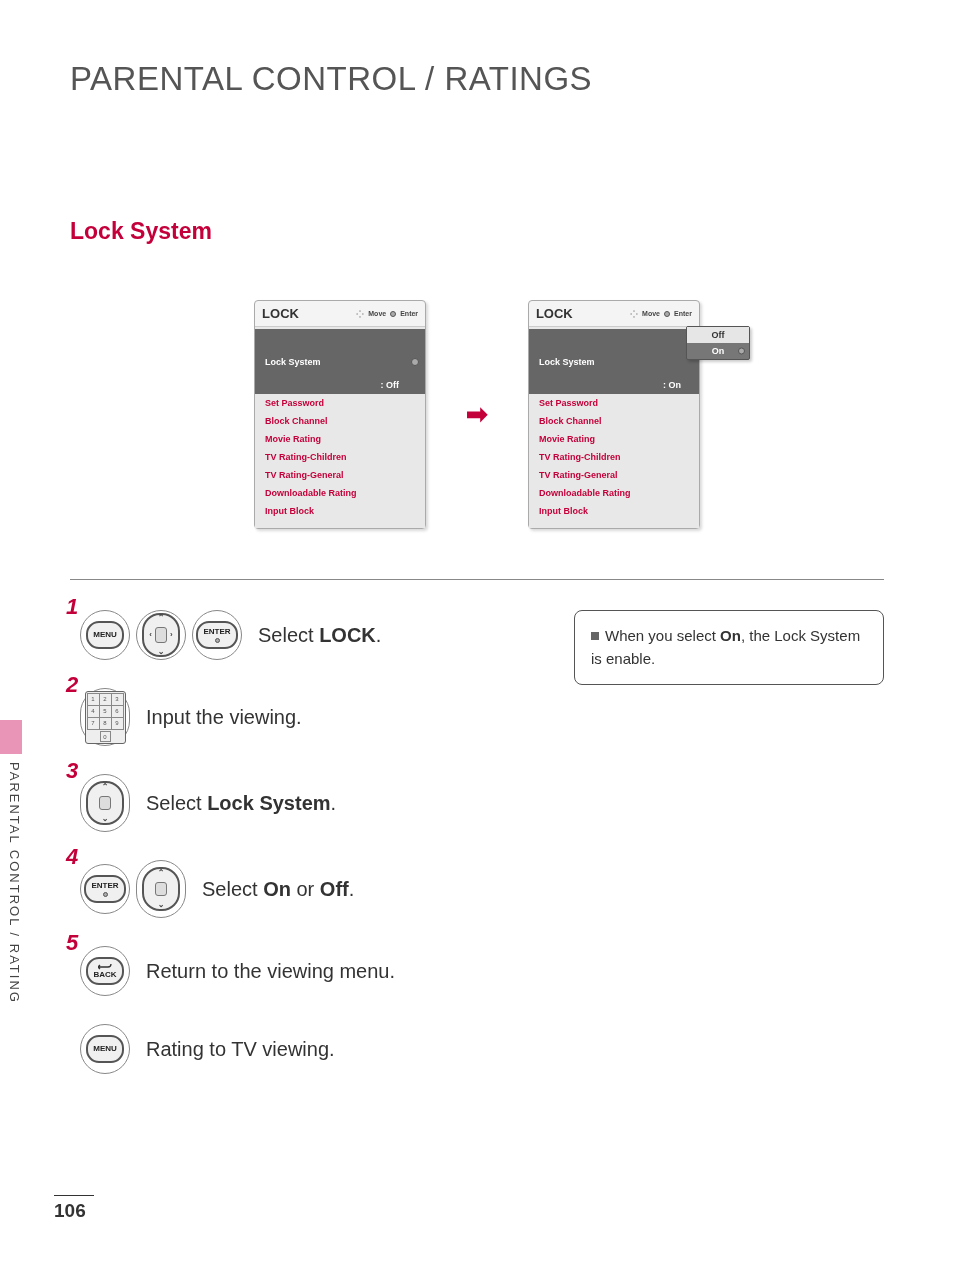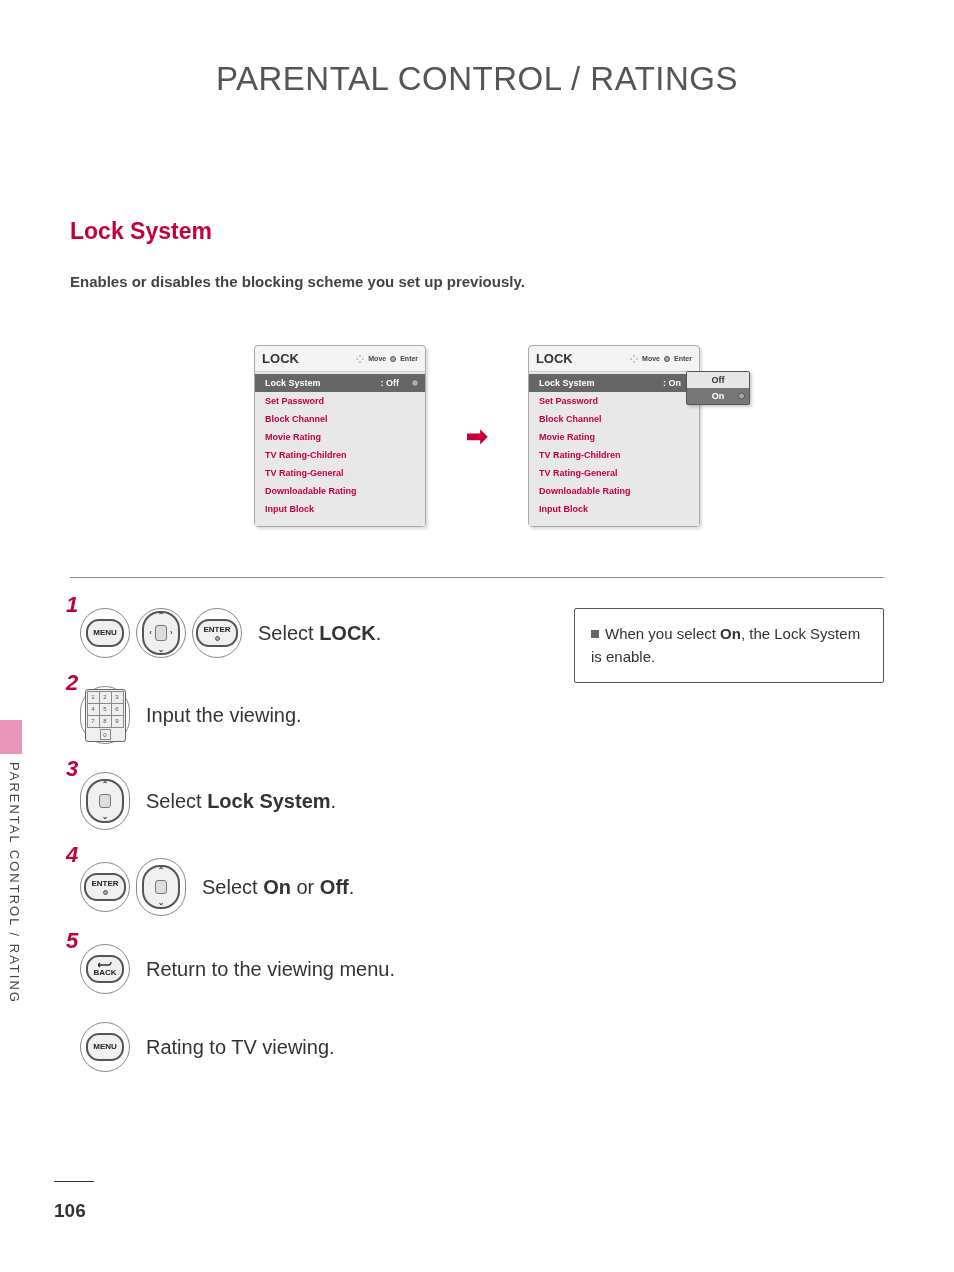--- a/index.html
+++ b/index.html
@@ -12,21 +12,20 @@
     position: relative;
   }
   .page {
     padding: 60px 70px 40px 70px;
   }
   .main-title {
     font-size: 33px;
     font-weight: 400;
     color: #555;
     letter-spacing: 0.5px;
-    text-align: center;
   }
   .section-title {
     color: #c4003a;
     font-size: 23px;
     font-weight: bold;
     margin-top: 120px;
   }
   .section-desc {
     margin-top: 28px;
     font-size: 15px;
@@ -71,21 +70,21 @@
   .menu-item-selected {
     background: #666;
     color: #fff;
     display: flex;
     justify-content: space-between;
     align-items: center;
     font-size: 9px;
     font-weight: bold;
     padding: 4px 6px 4px 10px;
   }
-  .menu-item-selected .val { margin-left: auto; margin-right: 12px; }
+  .menu-item-selected .val { margin-left: auto; margin-right: 12px; margin-top: 47px; }
   .dot-icon { width: 8px; height: 8px; border-radius: 50%; background: #aaa; border: 1px solid #555; display: inline-block; }
 
   .arrow-right {
     color: #c4003a;
     font-size: 26px;
     font-weight: bold;
   }
 
   .panel-wrap { position: relative; }
   .popup {
@@ -206,21 +205,21 @@
     padding: 1px;
     display:inline-flex;
     flex-direction:column;
     align-items:center;
     background:#eee;
   }
   .numpad-zero { width:11px;height:11px;background:#eee;font-size:6px;text-align:center;line-height:11px;border:1px solid #888;margin-top:1px;color:#555;}
 
   .note-box {
     border: 1px solid #555;
-    border-radius: 2px;
+    border-radius: 8px;
     padding: 14px 16px;
     font-size: 15px;
     width: 310px;
     line-height: 1.5;
   }
   .note-box .bullet { display: inline-block; width: 8px; height: 8px; background: #666; margin-right: 6px; vertical-align: 1px; }
 
   .side-tab {
     position: absolute;
     left: 0;
@@ -244,38 +243,37 @@
     width: 22px;
   }
   .page-num {
     position: absolute;
     left: 54px;
     bottom: 50px;
     font-size: 19px;
     font-weight: bold;
     color: #333;
     border-top: 1.5px solid #333;
-    padding-top: 18px;
+    padding-top: 4px;
     width: 40px;
   }
   .back-arrow-svg { width:14px; height:8px; }
 </style>
 </head>
 <body>
 
 <div class="side-tab">
   <div class="side-tab-pink"></div>
   <div class="side-tab-text">PARENTAL CONTROL / RATING</div>
 </div>
 
 <div class="page">
   <h1 class="main-title">PARENTAL CONTROL / RATINGS</h1>
 
   <h2 class="section-title">Lock System</h2>
-  <p class="section-desc">Enables or disables the blocking scheme you set up previously.</p>
 
   <div class="screens-row">
 
     <div class="menu-panel">
       <div class="menu-header">
         <span class="menu-header-title">LOCK</span>
         <span class="menu-header-hints">
           <svg class="hint-icon" viewBox="0 0 10 10">
               <path d="M5 0 L6 2 L4 2 Z M5 10 L6 8 L4 8 Z M0 5 L2 4 L2 6 Z M10 5 L8 4 L8 6 Z" fill="#666"></path>
             </svg>

